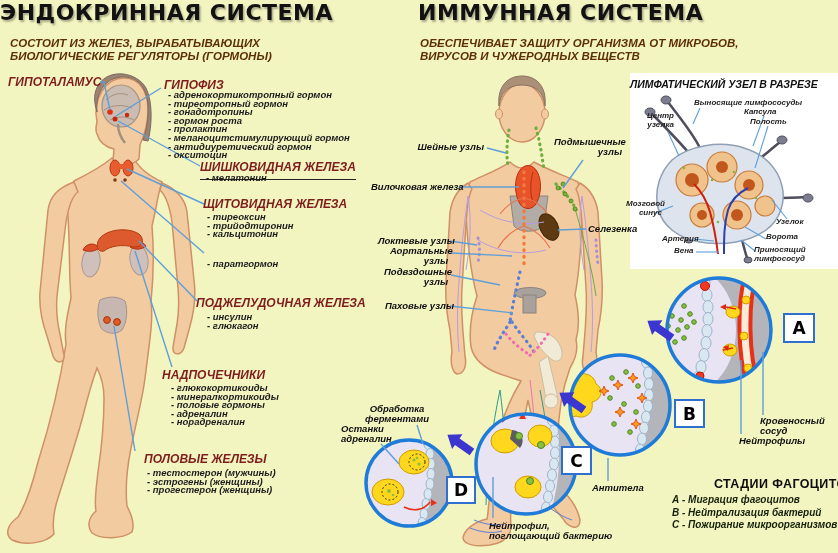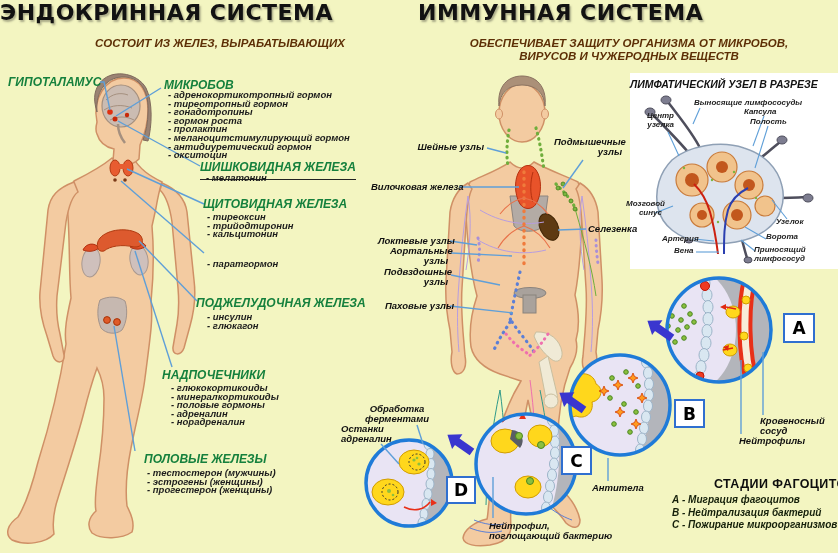--- a/index.html
+++ b/index.html
@@ -3,22 +3,22 @@
 <meta charset="utf-8">
 <style>
   html,body{margin:0;padding:0;background:#888;}
   .poster{position:relative;width:838px;height:553px;background:#f3f5c1;overflow:hidden;
     font-family:"Liberation Sans",sans-serif;color:#111;}
   .abs{position:absolute;}
   .poster-title{font-family:"DejaVu Sans",sans-serif;font-weight:900;font-size:22px;
     letter-spacing:.5px;color:#121212;white-space:nowrap;
     text-shadow:1.5px 1.5px 2px rgba(110,110,90,.55);}
   .poster-sub{font-weight:800;font-style:italic;font-size:11.5px;line-height:13px;
-    color:#5d2f06;text-align:center;white-space:nowrap;}
-  .gland-h{font-weight:800;font-style:italic;font-size:12px;color:#15803d;white-space:nowrap;}
+    color:#5d2f06;text-align:left;white-space:nowrap;}
+  .gland-h{font-weight:800;font-style:italic;font-size:12px;color:#7f1d1d;white-space:nowrap;}
   .underlined{border-bottom:1.6px solid #222;padding-bottom:5px;}
   .h-item{font-style:italic;font-weight:700;font-size:9.5px;line-height:8.6px;
     color:#1c1c1c;white-space:nowrap;}
   .h-item::before{content:"- ";}
   .lbl{font-style:italic;font-weight:700;font-size:9.5px;line-height:10px;color:#101010;}
   .lbl-r{text-align:right;}
   .lbl-c{text-align:center;}
   .nw{white-space:nowrap;}
   .inset-title{font-weight:800;font-style:italic;font-size:10.5px;color:#111;
     text-align:center;white-space:nowrap;}
@@ -471,28 +471,29 @@
       <path d="M694,239 L714,241"></path>
       <path d="M696,252 L719,252"></path>
       <path d="M787,219 L772,200"></path>
       <path d="M766,239 L745,227"></path>
       <path d="M755,251 L741,240"></path>
     </g>
   </svg>
 
   <div class="abs poster-title" style="left:0;top:3;width:420px">ЭНДОКРИННАЯ СИСТЕМА</div>
   <div class="abs poster-sub" style="left:10px;top:37px;width:420px">СОСТОИТ ИЗ ЖЕЛЕЗ, ВЫРАБАТЫВАЮЩИХ</div>
+  <div class="abs poster-sub" style="left:10px;top:50px;width:420px">БИОЛОГИЧЕСКИЕ РЕГУЛЯТОРЫ (ГОРМОНЫ)</div>
 
   <div class="abs poster-title" style="left:418px;top:3;width:420px">ИММУННАЯ СИСТЕМА</div>
   <div class="abs poster-sub" style="left:420px;top:37px;width:418px">ОБЕСПЕЧИВАЕТ ЗАЩИТУ ОРГАНИЗМА ОТ МИКРОБОВ,</div>
   <div class="abs poster-sub" style="left:420px;top:50px;width:418px">ВИРУСОВ И ЧУЖЕРОДНЫХ ВЕЩЕСТВ</div>
 
   <div class="abs gland-h" style="left:8px;top:75px">ГИПОТАЛАМУС</div>
 
-  <div class="abs gland-h" style="left:164px;top:78px">МИКРОБОВ</div>
+  <div class="abs gland-h" style="left:164px;top:78px">ГИПОФИЗ</div>
   <div class="abs" style="left:168px;top:91px">
       <div class="h-item">адренокортикотропный гормон</div>
       <div class="h-item">тиреотропный гормон</div>
       <div class="h-item">гонадотропины</div>
       <div class="h-item">гормон роста</div>
       <div class="h-item">пролактин</div>
       <div class="h-item">меланоцитстимулирующий гормон</div>
       <div class="h-item">антидиуретический гормон</div>
       <div class="h-item">окситоцин</div>
     </div>

